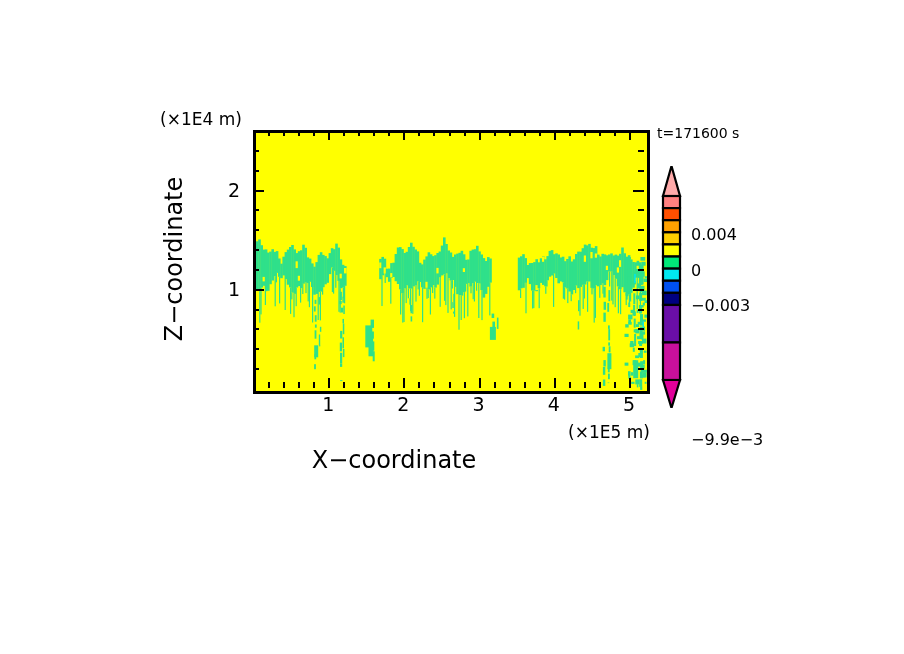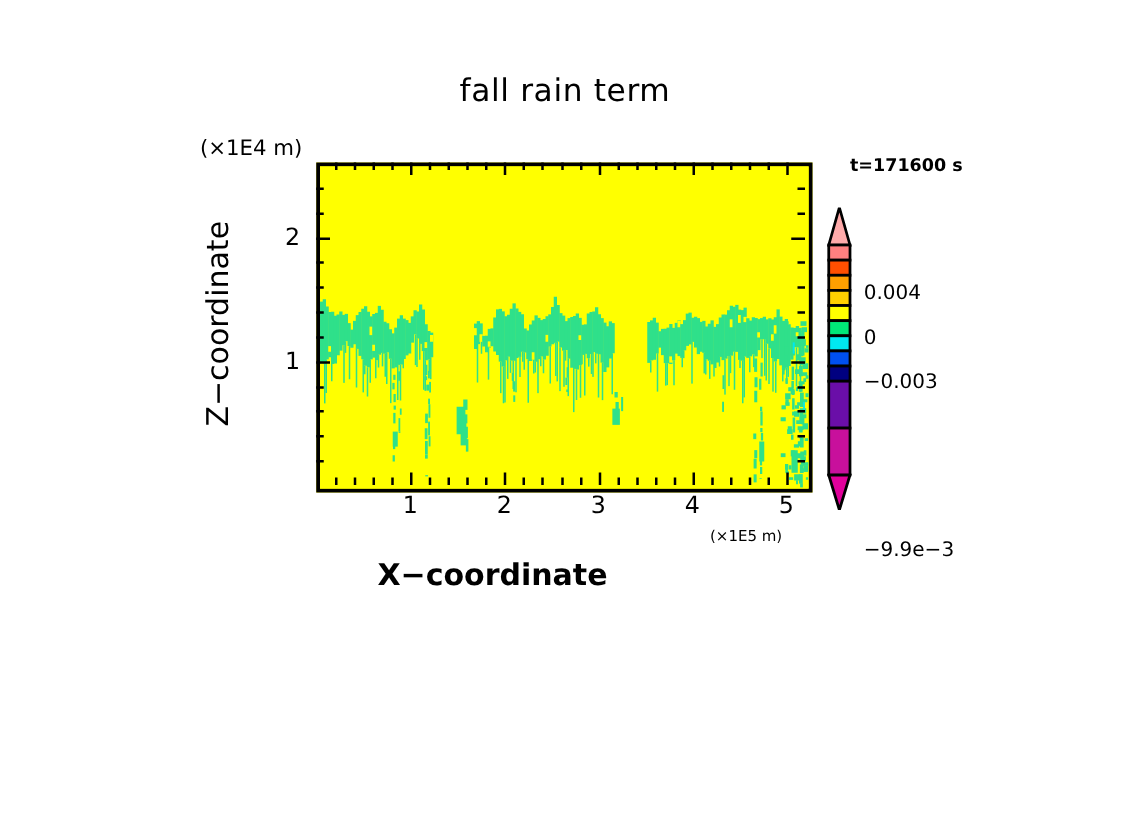--- a/index.html
+++ b/index.html
@@ -41,32 +41,31 @@
     left: 160px;
     top: 92px;
     font-size: 17px;
     white-space: nowrap;
     margin-top: 17px;
   }
   .x-unit {
     position: absolute;
     left: 568px;
     top: 422px;
-    font-size: 12px;
+    font-size: 17px;
     white-space: nowrap;
   }
 
   
   .timestamp {
     position: absolute;
-    left: 680px;
+    left: 657px;
     top: 125px;
     font-size: 14px;
     white-space: nowrap;
-    font-weight: bold;
   }
 
   
   .plot-frame {
     position: absolute;
     left: 253px;
     top: 130px;
     width: 391px;
     height: 258px;
     border: 3px solid #000000;
@@ -116,21 +115,20 @@
   }
 
   
   .x-axis-title {
     position: absolute;
     left: 0;
     top: 446px;
     width: 904px;
     text-align: center;
     font-size: 24px;
-    font-weight: bold;
   }
   .x-axis-title span { position: relative; left: -58px; }
   .y-axis-title {
     position: absolute;
     left: 174px;
     top: 259px;
     font-size: 24px;
     transform: translate(-50%, -50%) rotate(-90deg);
     transform-origin: center center;
     white-space: nowrap;
@@ -151,21 +149,20 @@
     white-space: nowrap;
     transform: translateY(-50%);
     left: 691px;
   }
 </style>
 </head>
 <body>
 
 <div class="figure">
 
-  <div class="chart-title">fall rain term</div>
 
   <div class="z-unit">(×1E4 m)</div>
 
   <div class="timestamp">t=171600 s</div>
 
   <div class="plot-frame">
     <svg class="plot-canvas" id="plot-canvas" viewBox="0 0 391 258" preserveAspectRatio="none">
         <rect x="0" y="0" width="391" height="258" fill="#ffff00"></rect>
         <g>
           <rect x="0.0" y="108.3" width="2.6" height="49.4" fill="#2fe08a"></rect>

